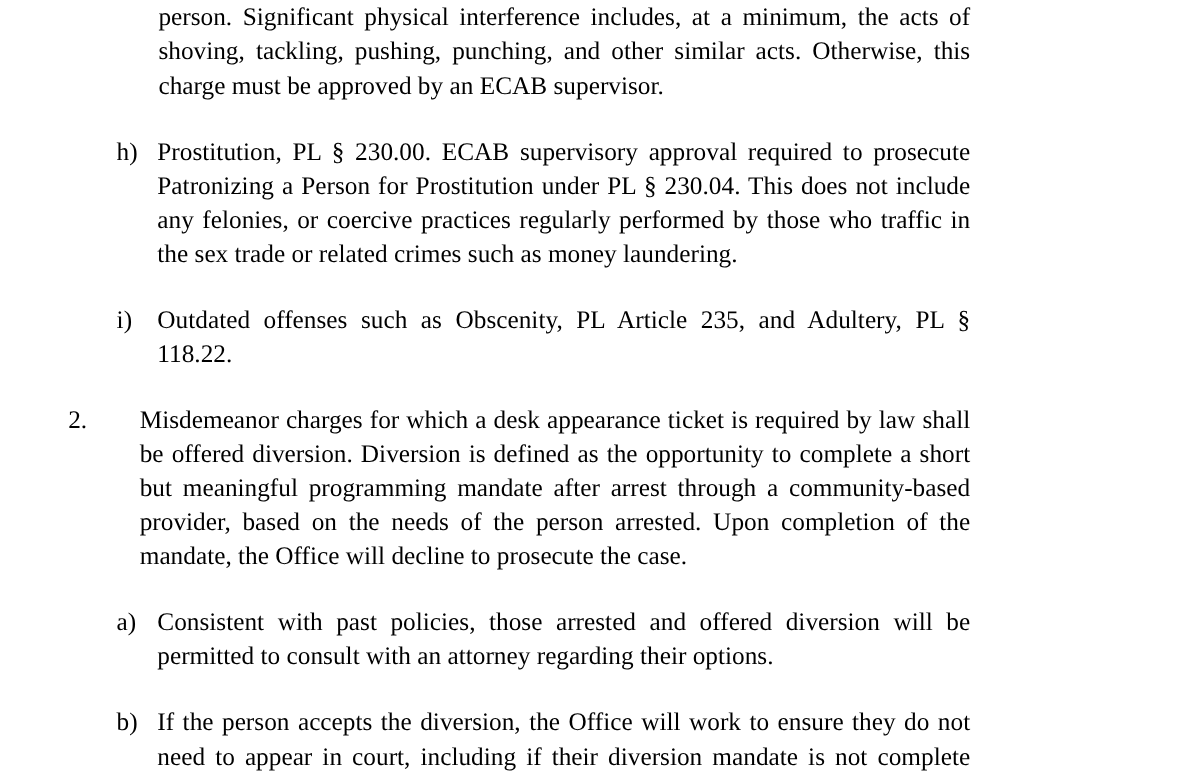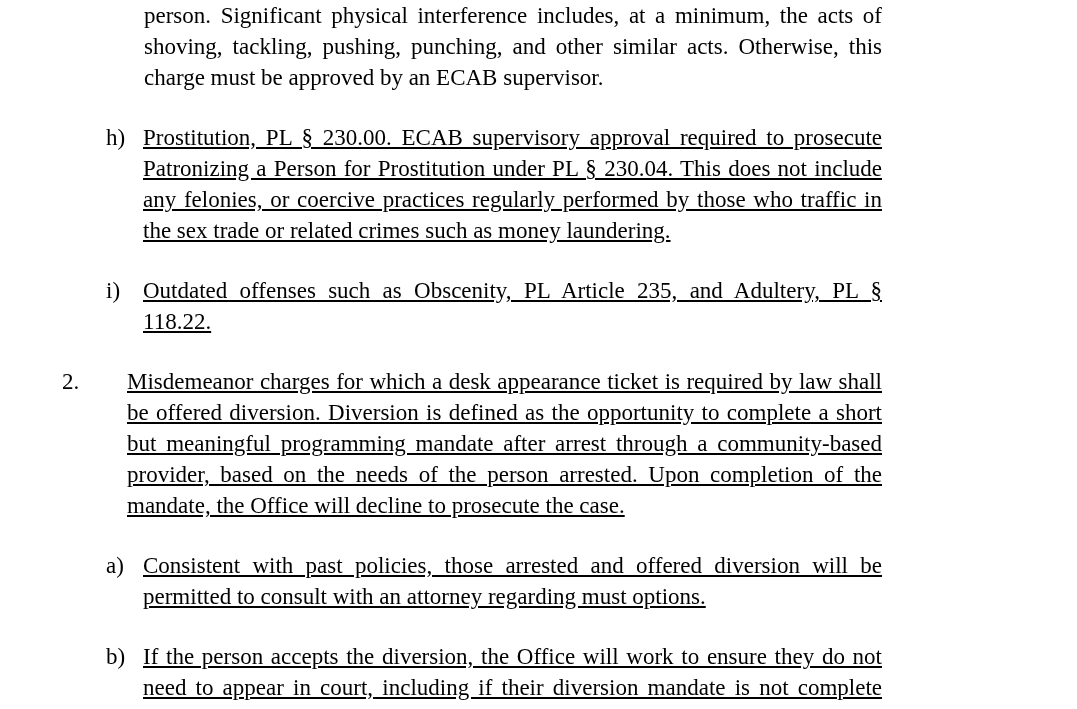--- a/index.html
+++ b/index.html
@@ -48,21 +48,20 @@
   .list-item.level-1 .marker {
     flex: 0 0 65px;
     width: 65px;
   }
   .marker {
     text-align: left;
   }
   .item-body {
     flex: 1 1 auto;
     text-align: justify;
-    text-decoration: underline;
   }
 </style>
 </head>
 <body>
 
 <div class="page">
 
   <p class="cont-para">person. Significant physical interference includes, at a minimum, the acts of shoving, tackling, pushing, punching, and other similar acts. Otherwise, this charge must be approved by an ECAB supervisor.</p>
 
   <div class="list-item level-2">
@@ -75,21 +74,21 @@
     <p class="item-body">Outdated offenses such as Obscenity, PL Article 235, and Adultery, PL § 118.22.</p>
   </div>
 
   <div class="list-item level-1">
     <span class="marker">2.</span>
     <p class="item-body">Misdemeanor charges for which a desk appearance ticket is required by law shall be offered diversion. Diversion is defined as the opportunity to complete a short but meaningful programming mandate after arrest through a community-based provider, based on the needs of the person arrested. Upon completion of the mandate, the Office will decline to prosecute the case.</p>
   </div>
 
   <div class="list-item level-2">
     <span class="marker">a)</span>
-    <p class="item-body">Consistent with past policies, those arrested and offered diversion will be permitted to consult with an attorney regarding must options.</p>
+    <p class="item-body">Consistent with past policies, those arrested and offered diversion will be permitted to consult with an attorney regarding their options.</p>
   </div>
 
   <div class="list-item level-2 last">
     <span class="marker">b)</span>
     <p class="item-body">If the person accepts the diversion, the Office will work to ensure they do not need to appear in court, including if their diversion mandate is not complete before their scheduled appearance.</p>
   </div>
 
 </div>
 
 </body></html>

